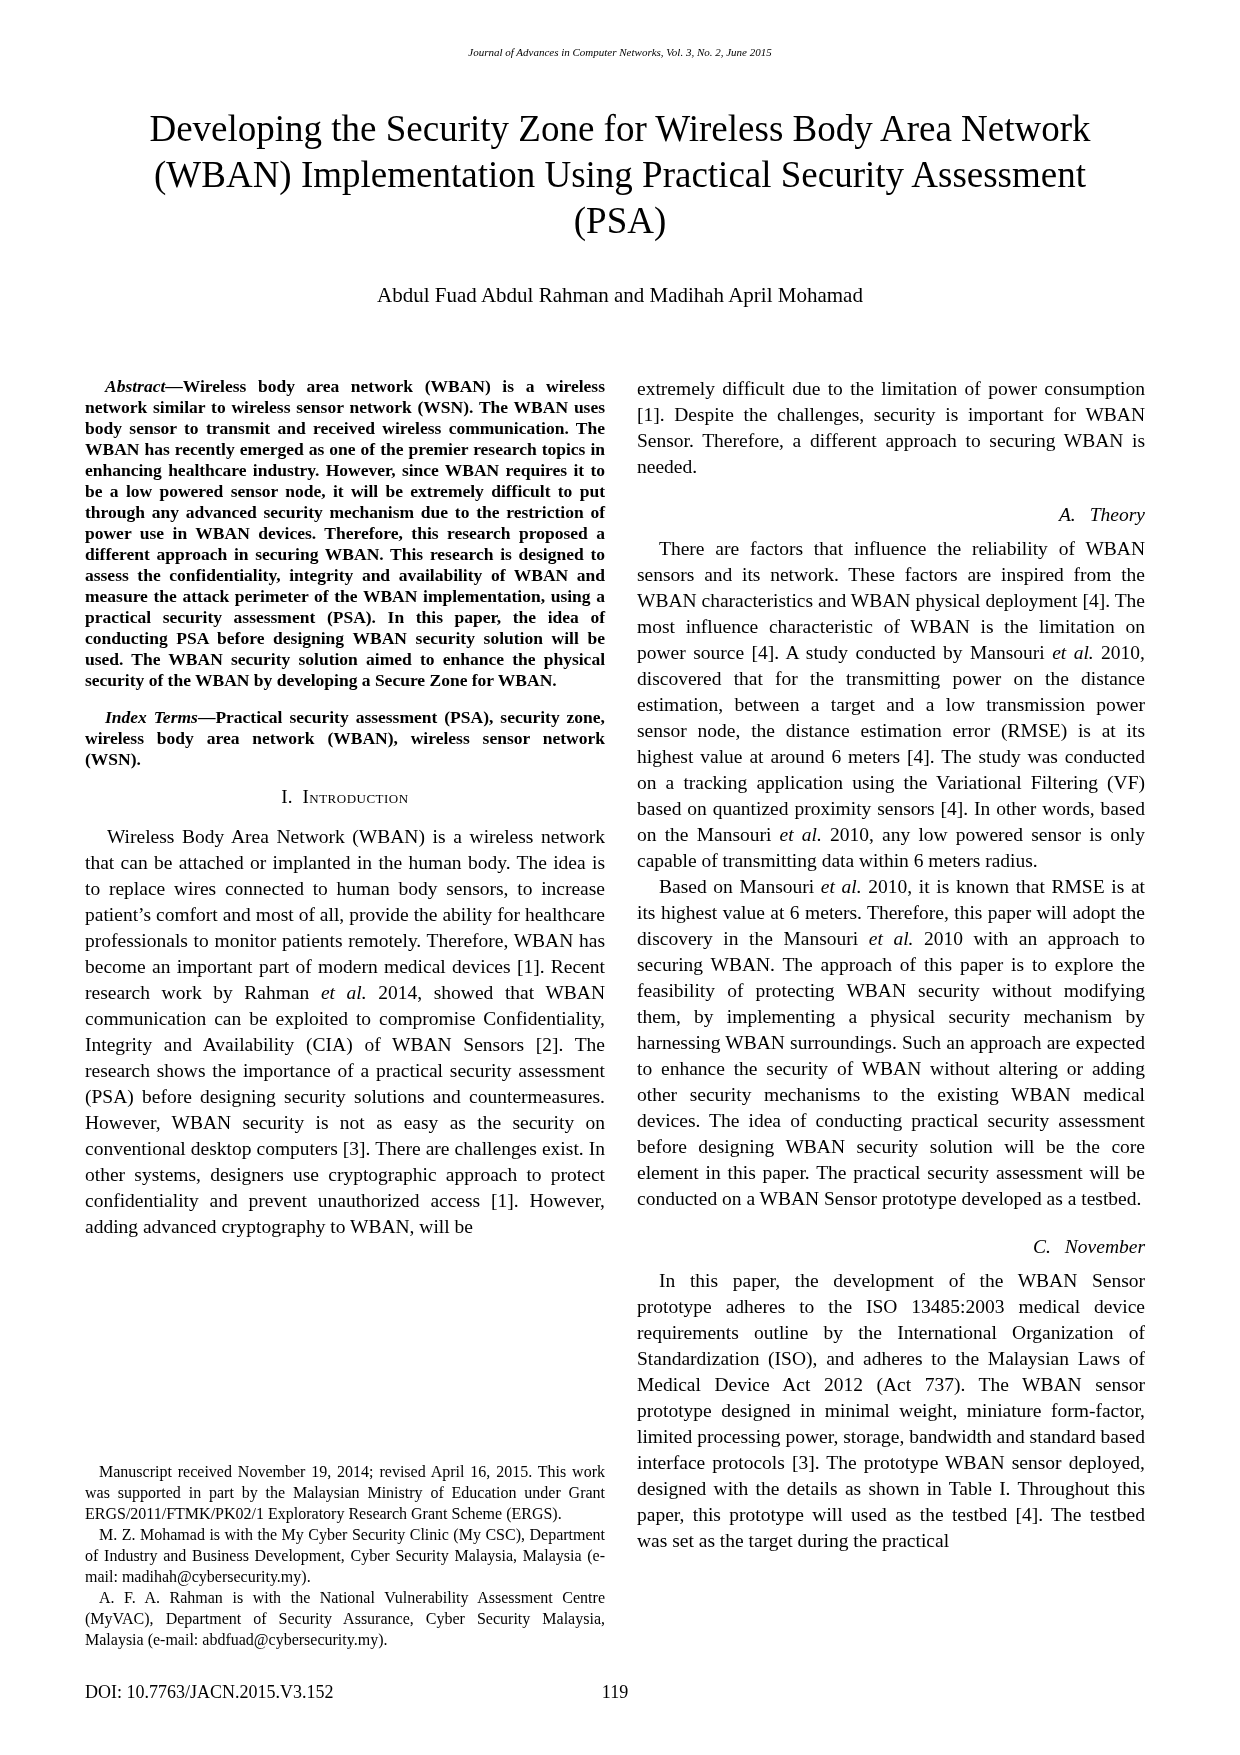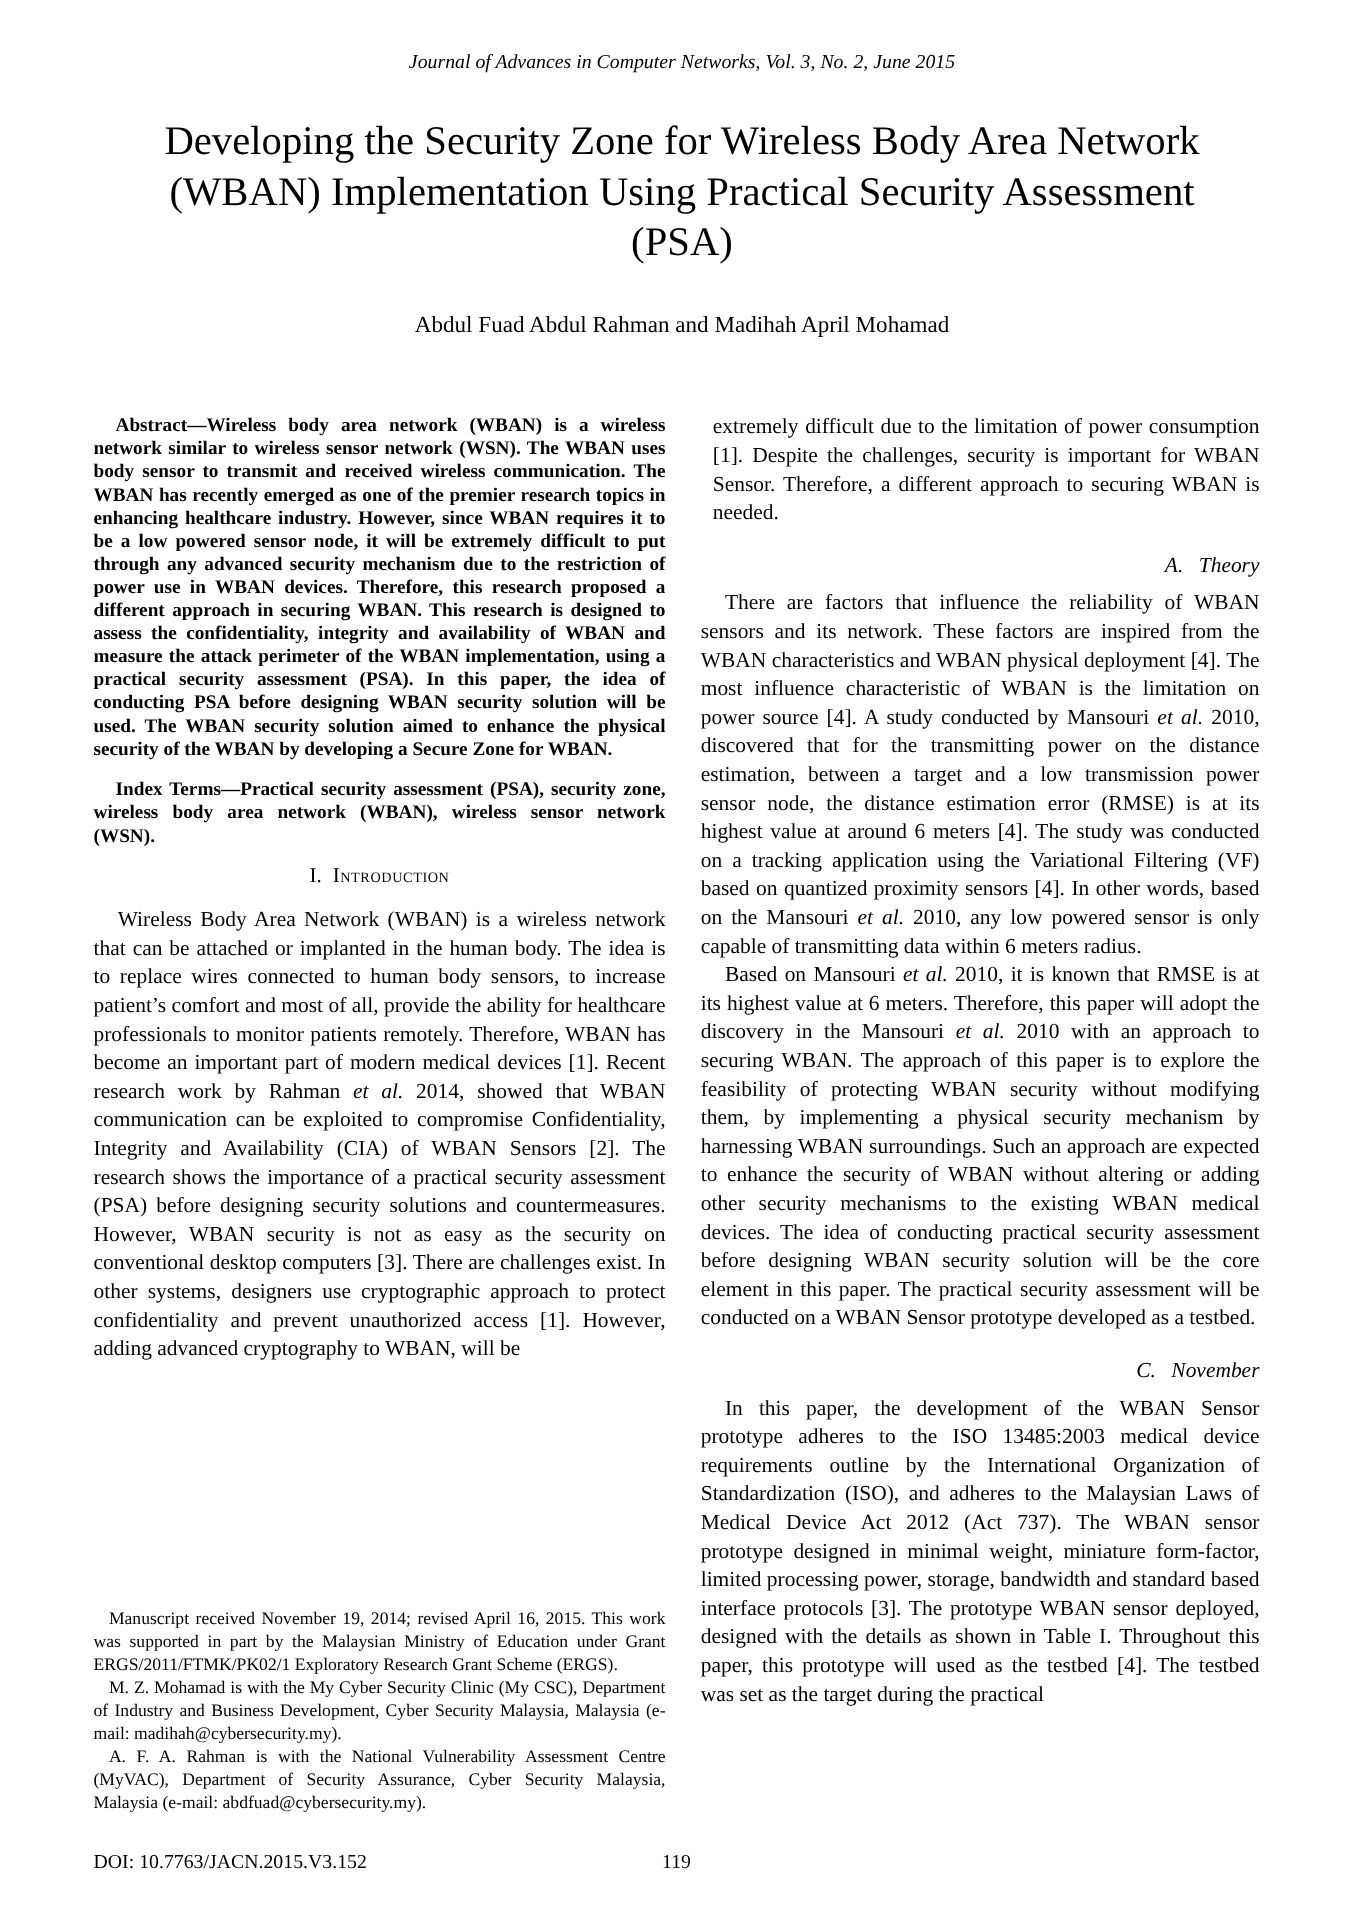--- a/index.html
+++ b/index.html
@@ -10,21 +10,21 @@
     background: #ffffff;
     color: #000000;
     font-family: "Liberation Serif", "DejaVu Serif", serif;
     overflow: hidden;
   }
   .journal-header {
     position: absolute;
     top: 46px; left: 0; right: 0;
     text-align: center;
     font-style: italic;
-    font-size: 18px;
+    font-size: 11px;
   }
   .paper-title {
     position: absolute;
     top: 106px; left: 120px; right: 120px;
     text-align: center;
     font-size: 37px;
     line-height: 46px;
     font-weight: normal;
     margin: 0;
   }
@@ -46,36 +46,36 @@
   .col-left  { width: 520px; position: relative; }
   .col-right { width: 508px; }
   p { margin: 0; }
   .abstract-par, .index-par {
     font-weight: bold;
     font-size: 17.5px;
     line-height: 21px;
     text-indent: 20px;
   }
   .index-par { margin-top: 16px; }
-  .lead-label { }
+  .lead-label { font-style: italic; }
   .section-heading {
     text-align: center;
     font-size: 19px;
     margin-top: 16px;
     margin-bottom: 16px;
     font-weight: normal;
   }
   .section-heading .sc { font-variant: small-caps; letter-spacing: 0.5px; }
   .section-heading .num { margin-right: 10px; }
   .body-par {
     font-size: 19.5px;
     line-height: 26px;
     text-indent: 22px;
   }
-  .no-indent { text-indent: 0; margin-left: 11px; }
+  .no-indent { text-indent: 0; }
   .subsection-heading {
     font-style: italic;
     font-size: 19.5px;
     font-weight: normal;
     margin-top: 24px;
     margin-bottom: 10px;
     text-align: right;
   }
   .subsection-heading .letter { margin-right: 14px; }
   .footnote-block {

